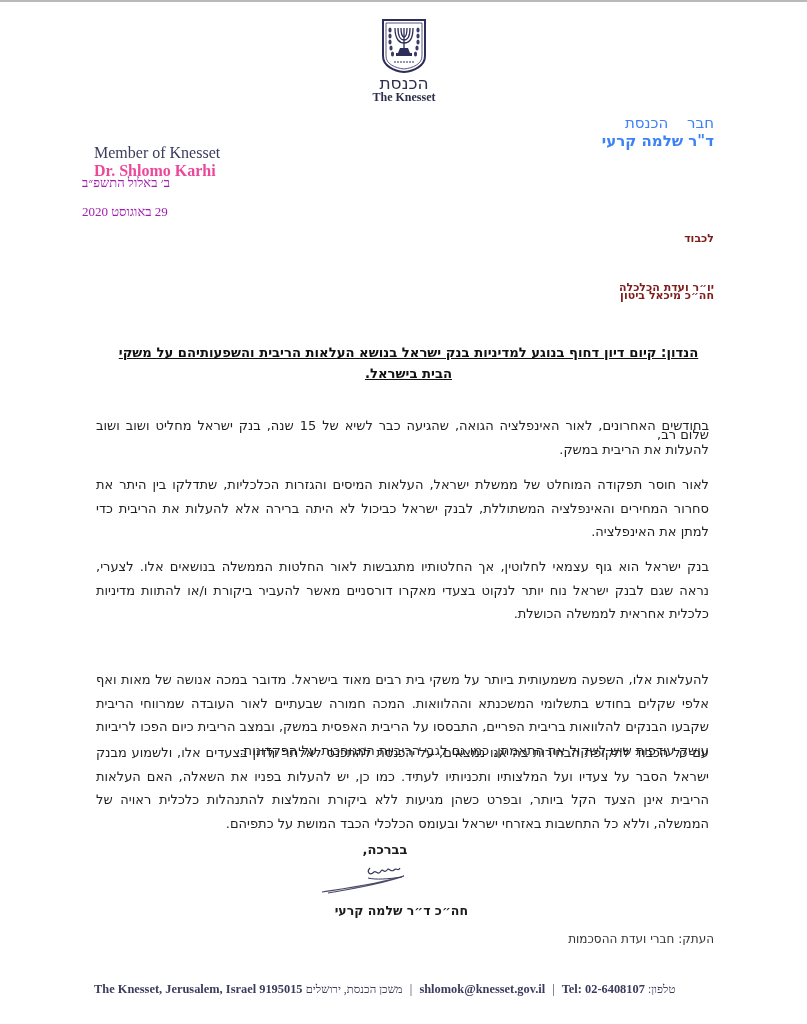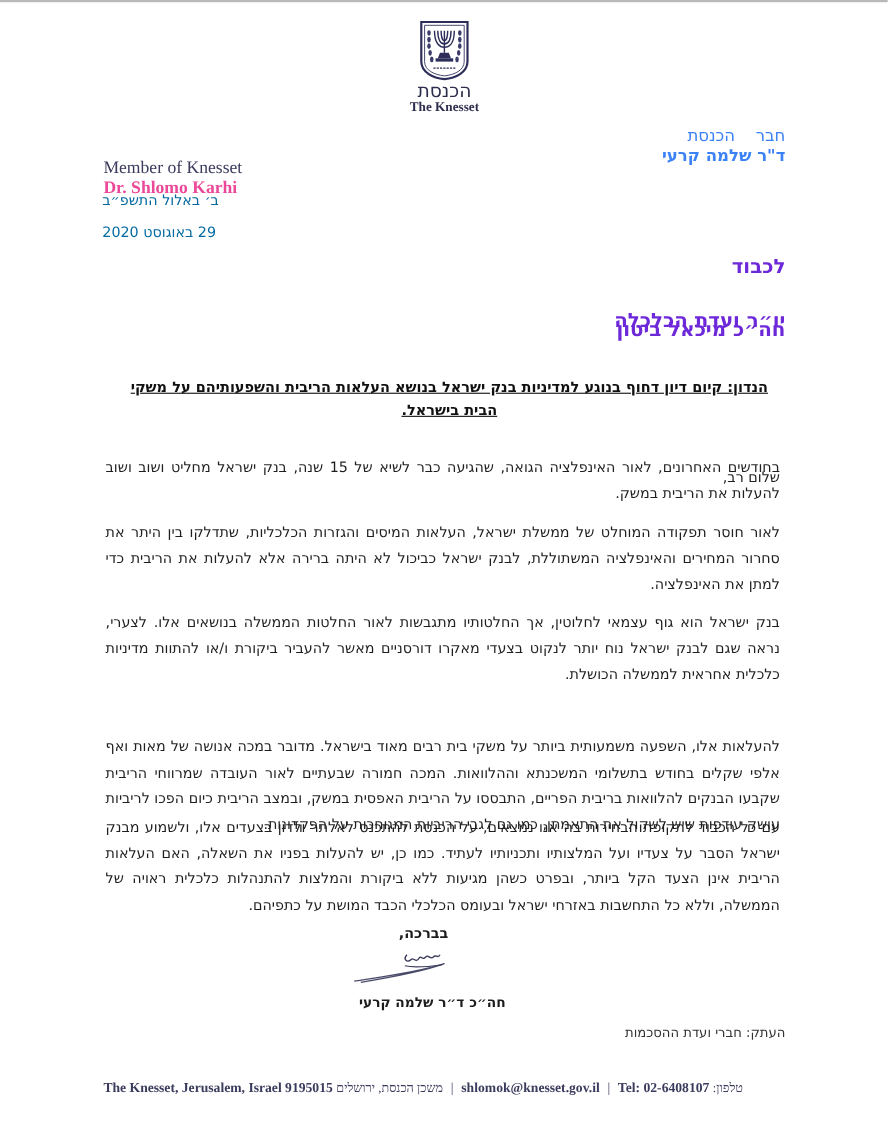--- a/index.html
+++ b/index.html
@@ -14,44 +14,44 @@
   .emblem-he { font-family: "DejaVu Sans", sans-serif; font-size: 17px; color: #2d2d4d; margin-top: 3px; line-height: 13px; }
   .emblem-en { font-family: "Liberation Serif", serif; font-weight: bold; font-size: 12px; color: #2d2d4d; line-height: 14px; white-space: nowrap; }
 
   .mk-en { position: absolute; left: 94px; top: 114px; font-family: "Liberation Serif", serif; color: #3b3b5e; margin-top: 30px; }
   .mk-en .t1 { font-size: 16px; line-height: 18px; }
   .mk-en .t2 { font-size: 16px; font-weight: bold; line-height: 18px; color: #ec4899; }
   .mk-he { position: absolute; right: 93px; top: 114px; direction: rtl; text-align: right; color: #3b82f6; }
   .mk-he .t1 { font-size: 15px; line-height: 18px; word-spacing: 14px; }
   .mk-he .t2 { font-size: 15px; font-weight: bold; line-height: 18px; }
 
-  .date { position: absolute; left: 93px; direction: rtl; font-size: 13px; color: #0369a1; }
+  .date { position: absolute; left: 82px; direction: rtl; font-size: 13px; color: #a21caf; font-family: Liberation Serif, serif; }
   .date.d1 { top: 175px; }
   .date.d2 { top: 204px; }
 
-  .addressee { position: absolute; right: 93px; direction: rtl; text-align: right; font-size: 18px; font-weight: bold; color: #6d28d9; }
+  .addressee { position: absolute; right: 93px; direction: rtl; text-align: right; font-size: 11px; font-weight: bold; color: #7f1d1d; }
   .addressee.a1 { top: 232px; }
   .addressee.a2 { top: 245px; margin-top: 36px; }
   .addressee.a3 { top: 289px; }
 
   .subject { position: absolute; left: 110px; width: 597px; top: 342px; direction: rtl; text-align: center;
     font-size: 13.2px; font-weight: bold; text-decoration: underline; line-height: 21px; color: #111; }
 
   .body-text { position: absolute; left: 96px; width: 613px; direction: rtl; text-align: justify; text-align-last: right;
     font-size: 13px; line-height: 23.5px; color: #1f1f1f; }
   .greeting { top: 383px; margin-top: 40px; }
   .p1 { top: 414px; }
   .p2 { top: 473px; }
   .p3 { top: 555px; }
   .p4 { top: 668px; }
   .p5 { top: 741px; }
 
   .closing { position: absolute; left: 330px; width: 110px; top: 842px; direction: rtl; text-align: center; font-size: 13px; font-weight: bold; }
   .signature { position: absolute; left: 318px; top: 862px; width: 100px; height: 34px; }
-  .signer { position: absolute; left: 318px; width: 150px; top: 903px; direction: rtl; text-align: center; font-size: 12.5px; font-weight: bold; }
+  .signer { position: absolute; left: 318px; width: 150px; top: 903px; direction: rtl; text-align: right; font-size: 12.5px; font-weight: bold; }
 
   .cc { position: absolute; right: 93px; top: 932px; direction: rtl; font-size: 12px; color: #333; }
 
   .footer { position: absolute; left: 94px; top: 982px; width: 640px; font-family: "Liberation Serif", serif; font-weight: bold;
     font-size: 12.4px; color: #3b3b5e; white-space: nowrap; direction: ltr; }
   .footer .he { font-family: Liberation Serif, serif; font-weight: normal; font-size: 11.5px; unicode-bidi: isolate; direction: rtl; }
   .footer .sep { margin: 0 4px; font-weight: normal; }
 </style>
 </head>
 <body>

